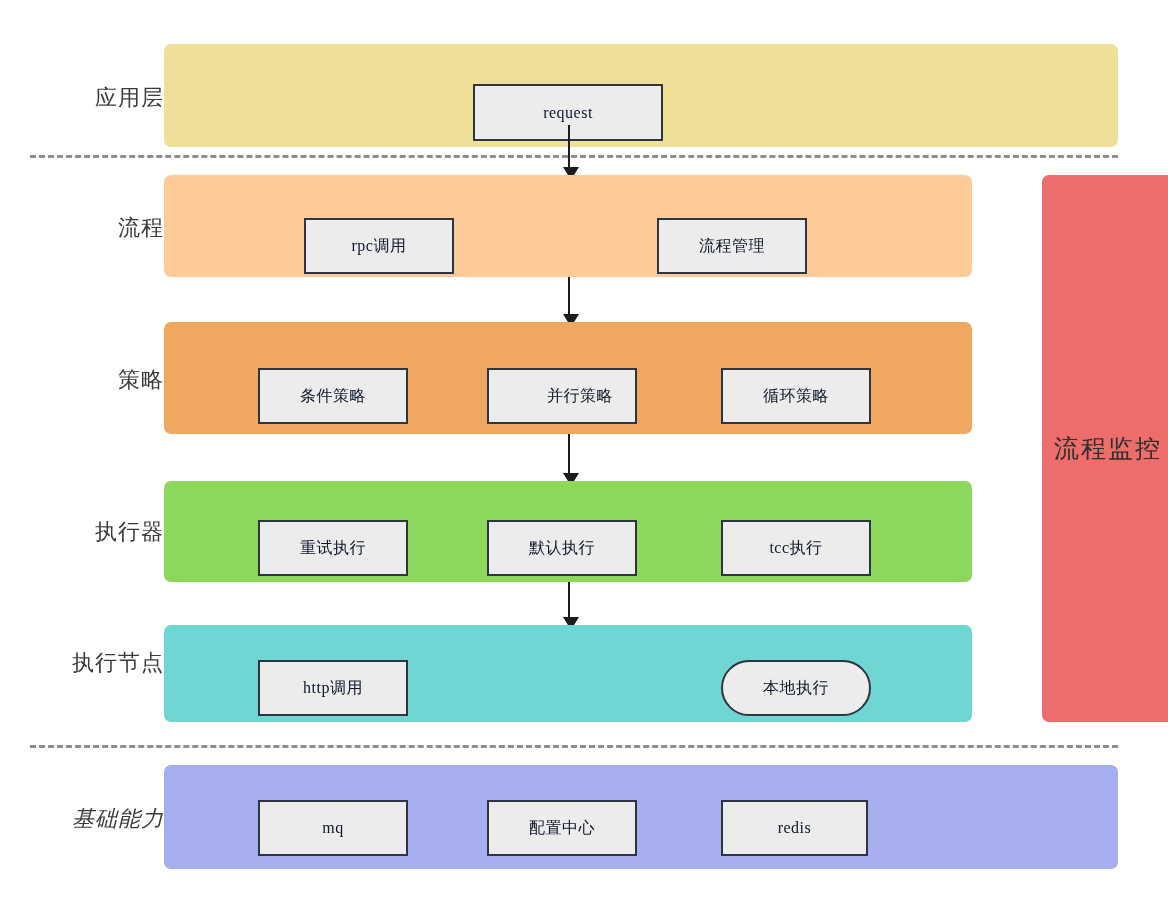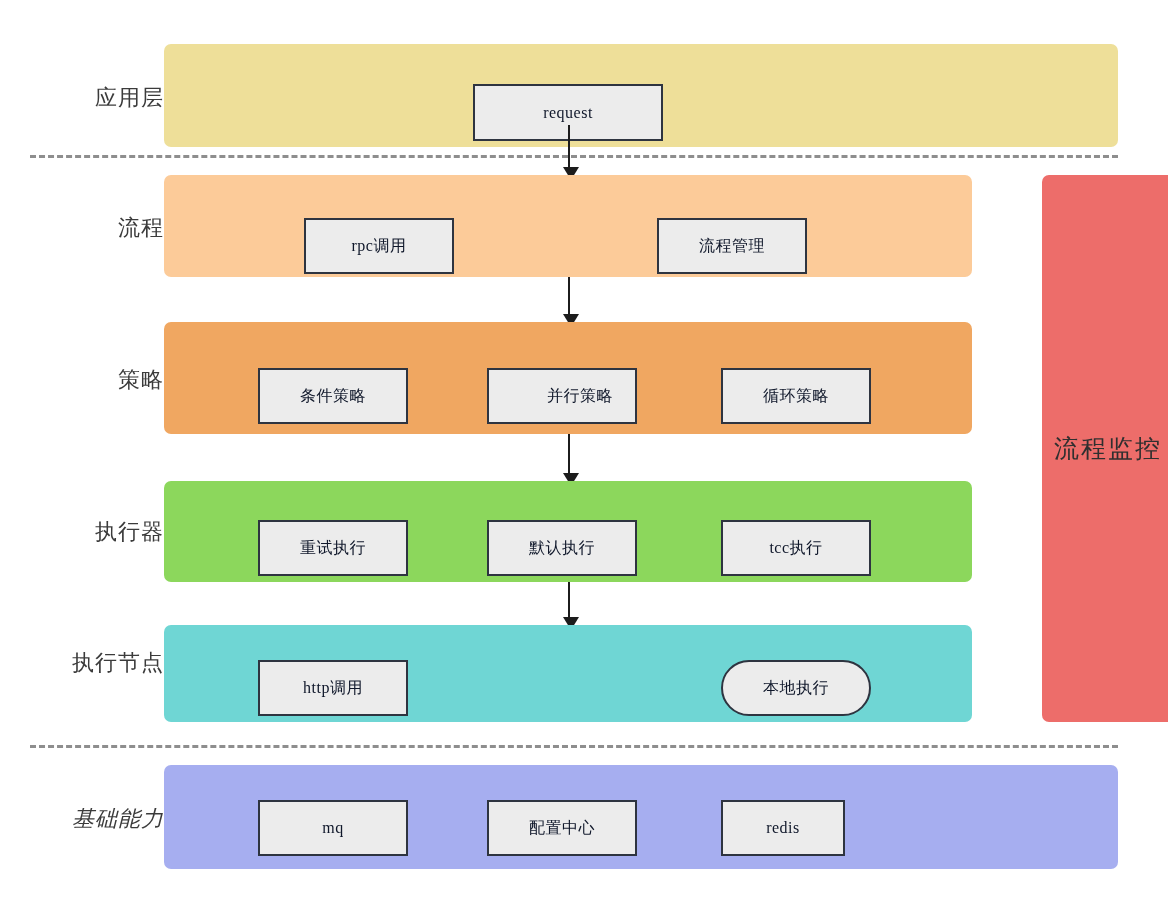--- a/index.html
+++ b/index.html
@@ -165,16 +165,16 @@
   <div class="dashed-sep" style="left:30px; top:745px; width:1088px;"></div>
 
   <div class="band" style="left:164px; top:765px; width:954px; height:104px; background:#A6AEF0;"></div>
 
   <div class="row-label" style="top:819px;font-style:italic;">基础能力</div>
 
   <div class="node" style="left:258px; top:784px; width:150px; height:56px;">mq</div>
 
   <div class="node" style="left:487px; top:784px; width:150px; height:56px;">配置中心</div>
 
-  <div class="node" style="left:721px; top:784px; width:124px; height:56px;">redis</div>
+  <div class="node" style="left:721px; top:784px; width:147px; height:56px;">redis</div>
 
 
 </div>
 
 </body></html>

